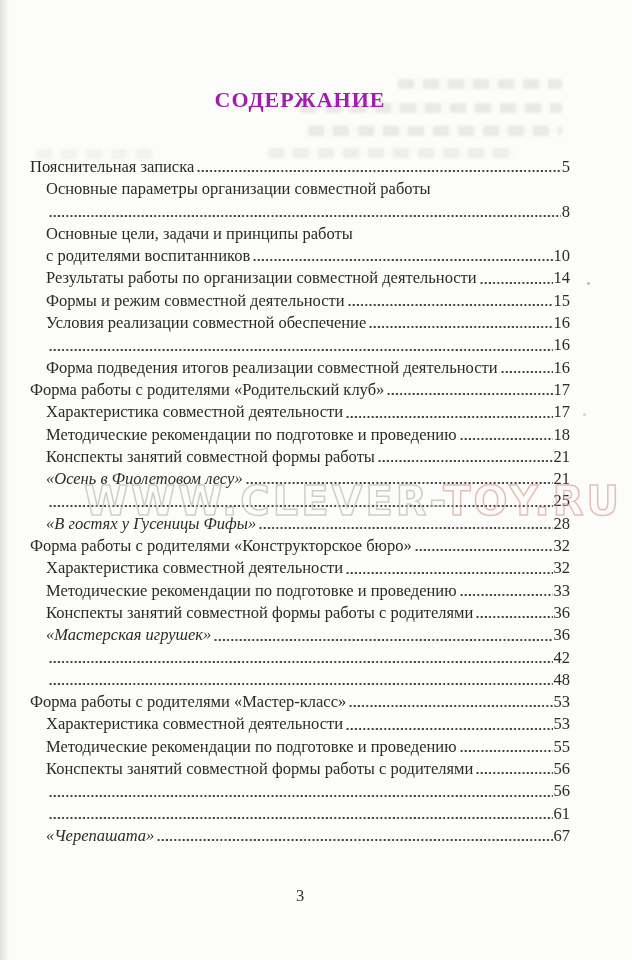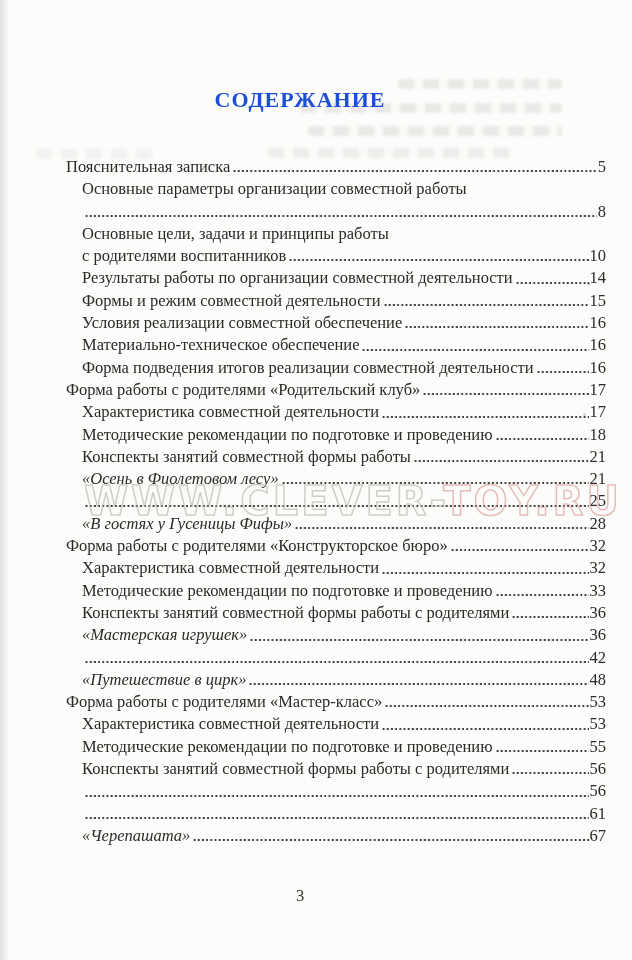--- a/index.html
+++ b/index.html
@@ -26,21 +26,21 @@
   }
   .title {
     position: absolute;
     left: 30px;
     width: 540px;
     top: 72px;
     text-align: center;
     font-size: 22px;
     font-weight: bold;
     letter-spacing: 1px;
-    color: #1d4ed8;
+    color: #a21caf;
     z-index: 2;
   }
   
   .bleed {
     position: absolute;
     height: 10px;
     border-radius: 4px;
     background: repeating-linear-gradient(90deg,
       rgba(140,138,134,0.16) 0px, rgba(140,138,134,0.16) 16px,
       rgba(140,138,134,0.02) 16px, rgba(140,138,134,0.02) 25px);
@@ -64,21 +64,20 @@
   .speck.s2 { left: 583px; top: 413px; opacity:.6; }
 
   .toc {
     position: absolute;
     left: 30px;
     top: 156px;
     width: 540px;
     font-size: 16.5px;
     line-height: 22.3px;
     z-index: 2;
-    margin-left: 36px;
   }
   .toc-line {
     display: flex;
     align-items: baseline;
     white-space: nowrap;
   }
   .toc-line.indent { padding-left: 16px; }
   .toc-line.italic .t { font-style: italic; }
   .toc-line .t {
     flex: 0 1 auto;
@@ -178,21 +177,20 @@
     <span class="t">Формы и режим совместной деятельности</span>
     <span class="leader"></span>
     <span class="pg">15</span>
   </div>
       <div class="toc-line indent">
     <span class="t">Условия реализации совместной обеспечение</span>
     <span class="leader"></span>
     <span class="pg">16</span>
   </div>
       <div class="toc-line indent">
-    <span class="t">Материально-техническое обеспечение</span>
     <span class="leader"></span>
     <span class="pg">16</span>
   </div>
       <div class="toc-line indent">
     <span class="t">Форма подведения итогов реализации совместной деятельности</span>
     <span class="leader"></span>
     <span class="pg">16</span>
   </div>
       <div class="toc-line">
     <span class="t">Форма работы с родителями «Родительский клуб»</span>
@@ -251,21 +249,20 @@
       <div class="toc-line indent italic">
     <span class="t">«Мастерская игрушек»</span>
     <span class="leader"></span>
     <span class="pg">36</span>
   </div>
       <div class="toc-line indent italic">
     <span class="leader"></span>
     <span class="pg">42</span>
   </div>
       <div class="toc-line indent italic">
-    <span class="t">«Путешествие в цирк»</span>
     <span class="leader"></span>
     <span class="pg">48</span>
   </div>
       <div class="toc-line">
     <span class="t">Форма работы с родителями «Мастер-класс»</span>
     <span class="leader"></span>
     <span class="pg">53</span>
   </div>
       <div class="toc-line indent">
     <span class="t">Характеристика совместной деятельности</span>

